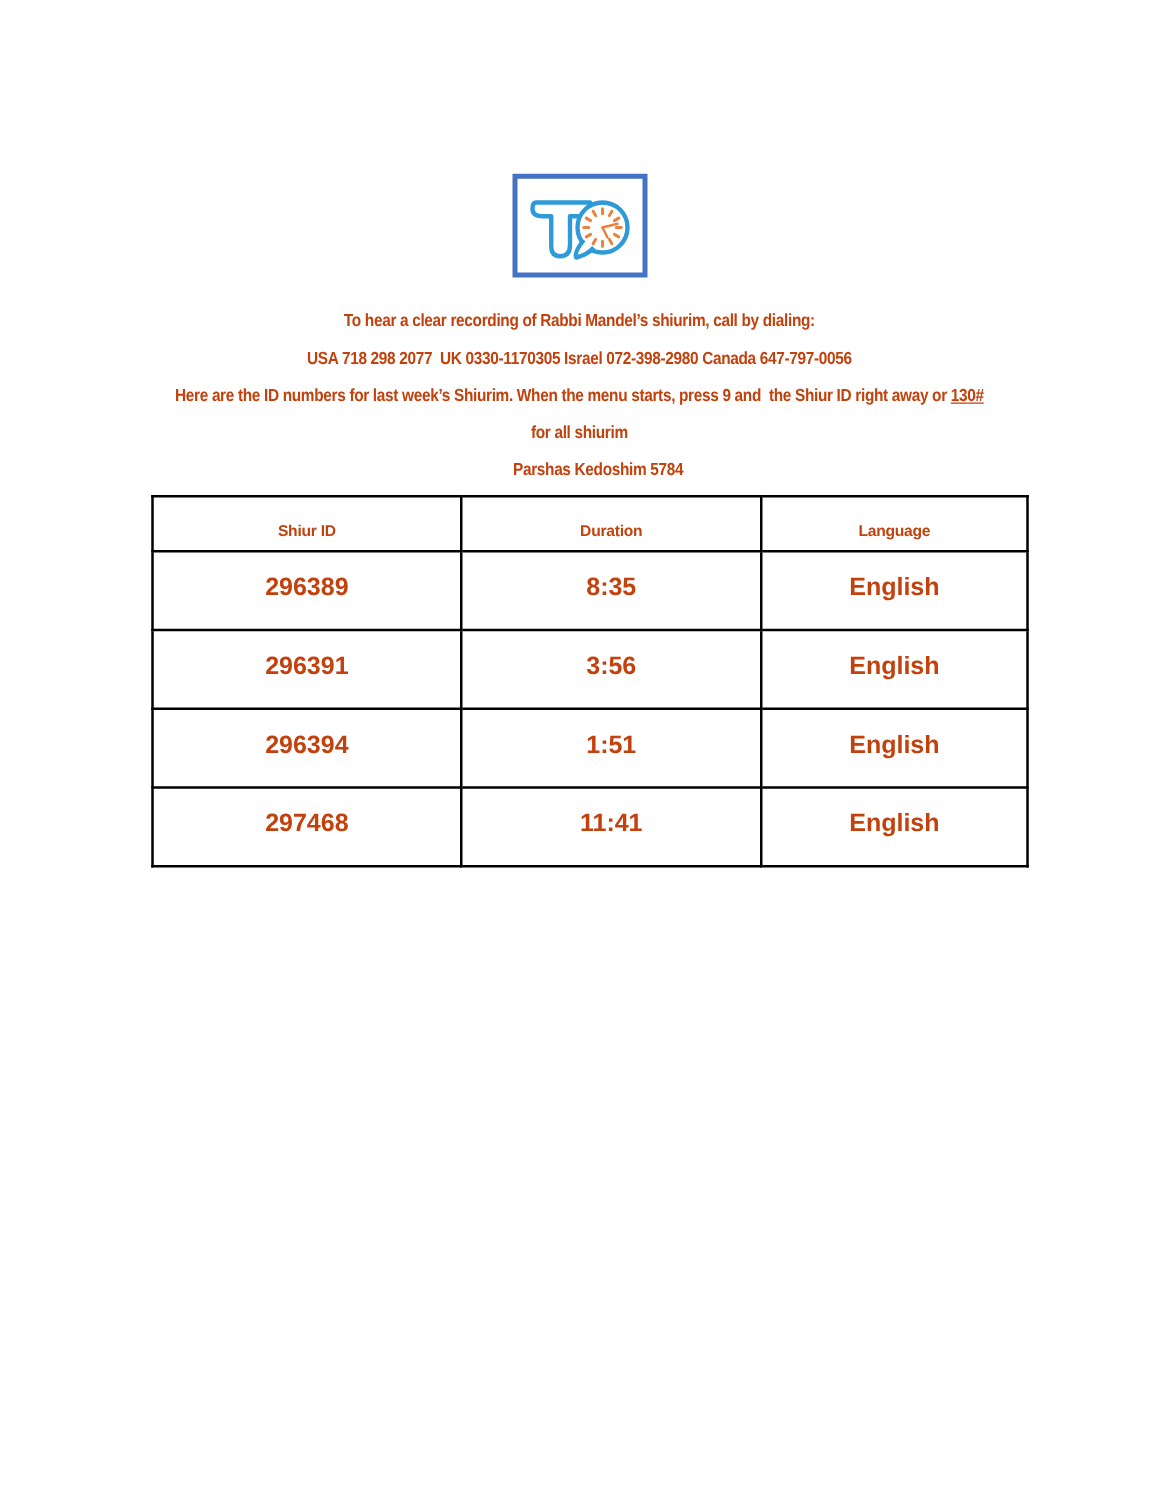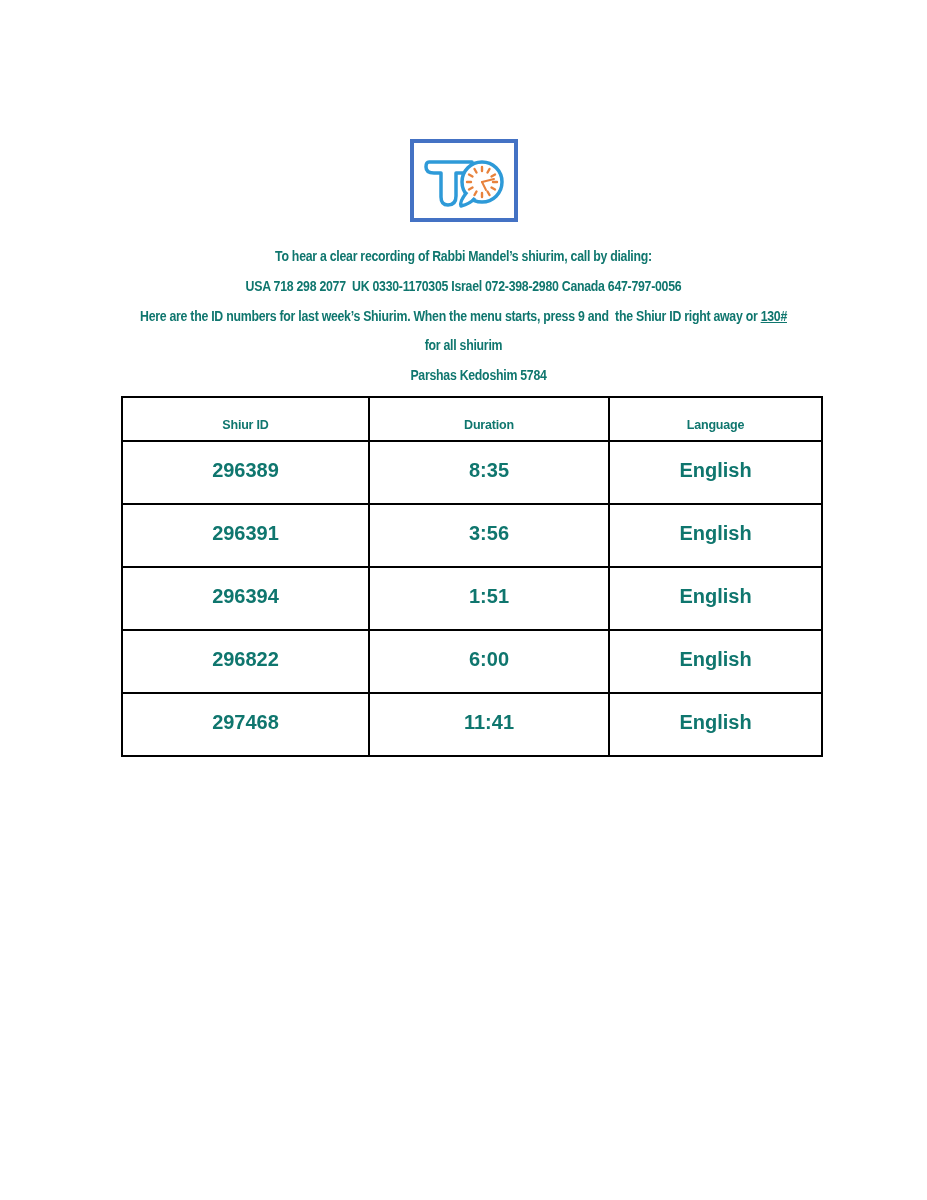--- a/index.html
+++ b/index.html
@@ -1,21 +1,21 @@
 <!DOCTYPE html>
 <html style="--logo_border: #4472c4; --logo_glyph: #2e9ad8; --logo_accent: #e8823c; --text: #000000; --table_border: #000000;"><head>
 <meta charset="utf-8">
 <style>
   html,body{margin:0;padding:0;background:#ffffff;}
   .page{
     position:relative;
     width:927px;height:1200px;
     background:#fff;
     font-family:"Liberation Sans", sans-serif;
-    color:#0f766e;
+    color:#c2410c;
     overflow:hidden;
   }
   
   .logo-box{
     position:absolute;left:410px;top:139px;
     width:108px;height:83px;box-sizing:border-box;
     border:4px solid var(--logo_border,#4472c4);
     display:flex;align-items:center;justify-content:center;
     background:#fff;
   }
@@ -123,25 +123,20 @@
         <td>296391</td>
         <td>3:56</td>
         <td>English</td>
       </tr>
       <tr class="data-row">
         <td>296394</td>
         <td>1:51</td>
         <td>English</td>
       </tr>
       <tr class="data-row">
-        <td>296822</td>
-        <td>6:00</td>
-        <td>English</td>
-      </tr>
-      <tr class="data-row">
         <td>297468</td>
         <td>11:41</td>
         <td>English</td>
       </tr>
     </tbody>
   </table>
 
 </div>
 
 </body></html>

